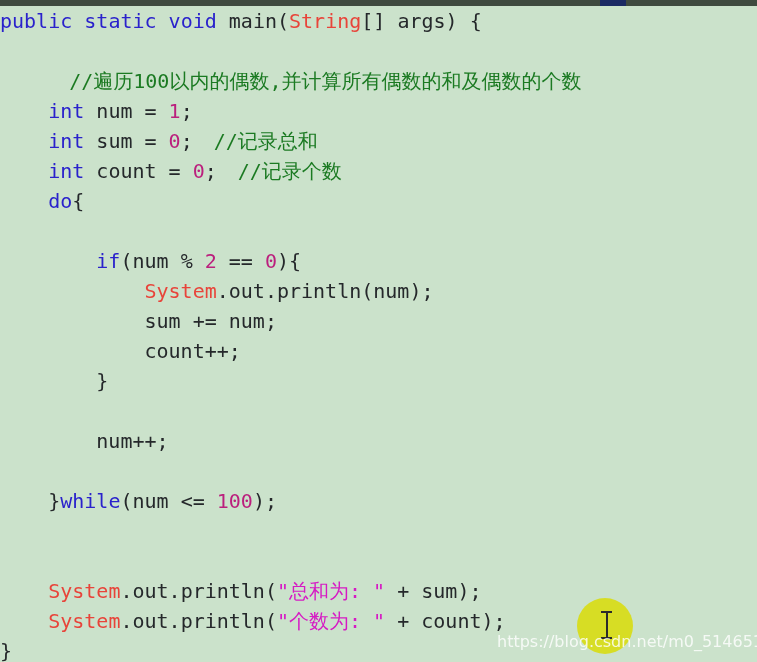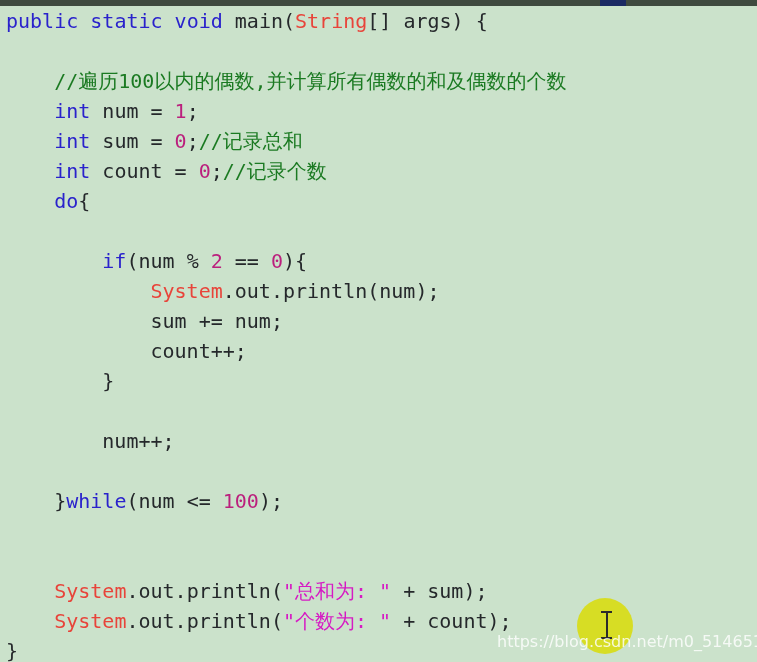--- a/index.html
+++ b/index.html
@@ -65,29 +65,28 @@
     line-height: 30px;
     white-space: pre;
     color: #25282b;
     letter-spacing: 0px;
   }
 
   .code-line {
     display: block;
     height: 30px;
     white-space: pre;
-    padding-left: 6px;
   }
 
   
   .t-kw      { color: #2a22cc; }
   .t-cls     { color: #e8443a; }
   .t-num     { color: #bb1f7d; }
   .t-str     { color: #d61ac4; }
-  .t-cmt     { color: #1b7a22; }
+  .t-cmt     { color: #1b7a22; margin-left: 21px; }
   .t-plain   { color: #25282b; }
   .t-punct   { color: #25282b; }
 
   
   .click-blob {
     position: absolute;
     left: 577px;
     top: 598px;
     width: 56px;
     height: 56px;

